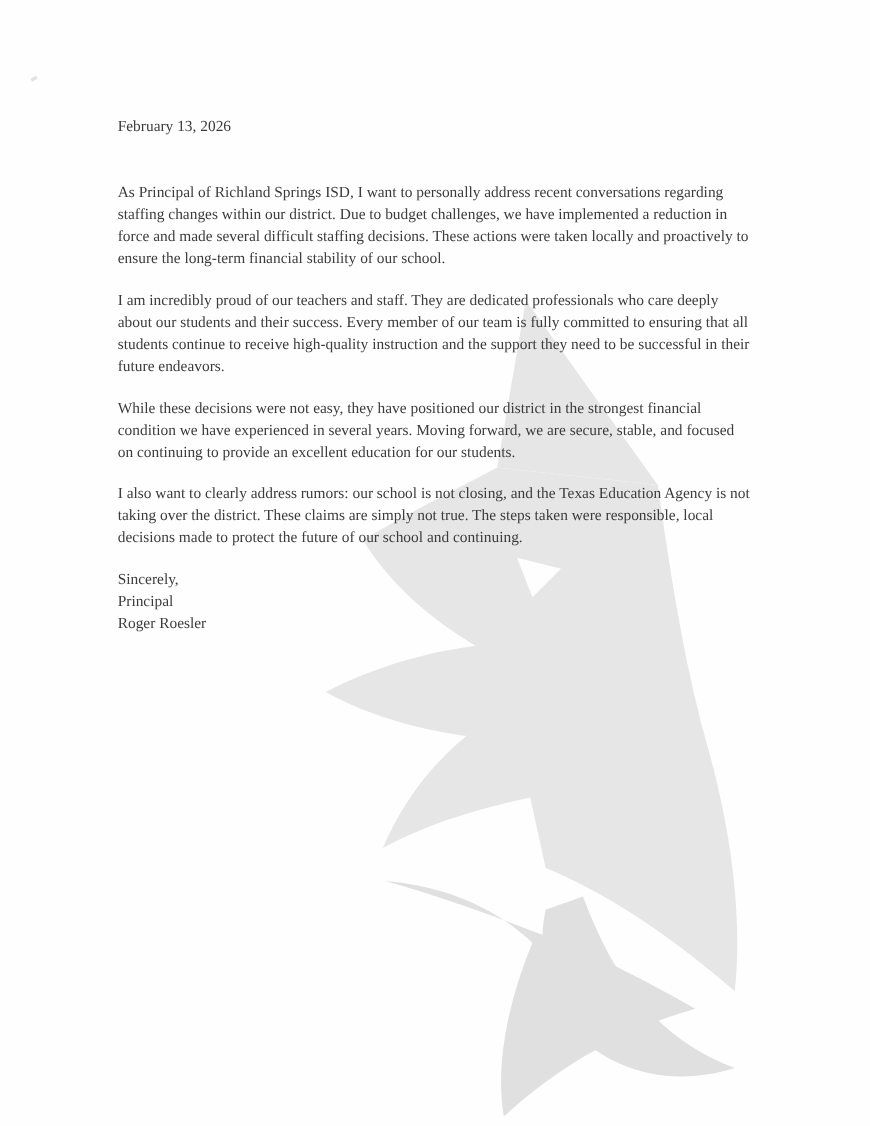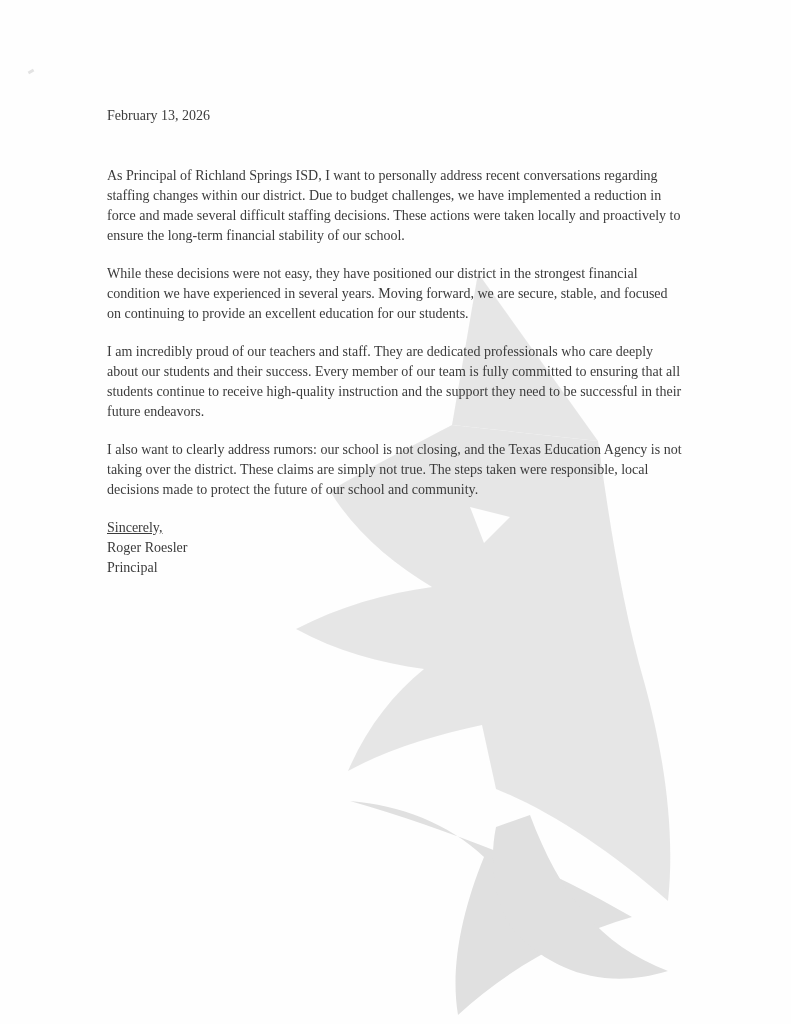--- a/index.html
+++ b/index.html
@@ -47,21 +47,20 @@
   }
   .salutation {
     margin: 0 0 18px 0;
   }
   .para {
     margin: 3px 0 18px 0;
     text-align: left;
   }
   .closing {
     margin: 0;
-    text-decoration: underline;
   }
   .sig-line {
     margin: 0;
   }
 </style>
 </head>
 <body>
 
 <div class="page">
 
@@ -98,28 +97,28 @@
              C356 656 348 610 356 572 Z" fill="#c8c8c8"></path>
   </svg>
 
   <div class="content">
 
     <p class="date">February 13, 2026</p>
 
 
     <p class="para">As Principal of Richland Springs ISD, I want to personally address recent conversations regarding staffing changes within our district. Due to budget challenges, we have implemented a reduction in force and made several difficult staffing decisions. These actions were taken locally and proactively to ensure the long-term financial stability of our school.</p>
 
+    <p class="para">I am incredibly proud of our teachers and staff. They are dedicated professionals who care deeply about our students and their success. Every member of our team is fully committed to ensuring that all students continue to receive high-quality instruction and the support they need to be successful in their future endeavors.</p>
+
     <p class="para">While these decisions were not easy, they have positioned our district in the strongest financial condition we have experienced in several years. Moving forward, we are secure, stable, and focused on continuing to provide an excellent education for our students.</p>
 
-    <p class="para">I am incredibly proud of our teachers and staff. They are dedicated professionals who care deeply about our students and their success. Every member of our team is fully committed to ensuring that all students continue to receive high-quality instruction and the support they need to be successful in their future endeavors.</p>
-
-    <p class="para">I also want to clearly address rumors: our school is not closing, and the Texas Education Agency is not taking over the district. These claims are simply not true. The steps taken were responsible, local decisions made to protect the future of our school and community.</p>
+    <p class="para">I also want to clearly address rumors: our school is not closing, and the Texas Education Agency is not taking over the district. These claims are simply not true. The steps taken were responsible, local decisions made to protect the future of our school and continuing.</p>
 
 
     <p class="closing">Sincerely,</p>
 
+    <p class="sig-line">Principal</p>
+
     <p class="sig-line">Roger Roesler</p>
-
-    <p class="sig-line">Principal</p>
 
 
   </div>
 </div>
 
 </body></html>

